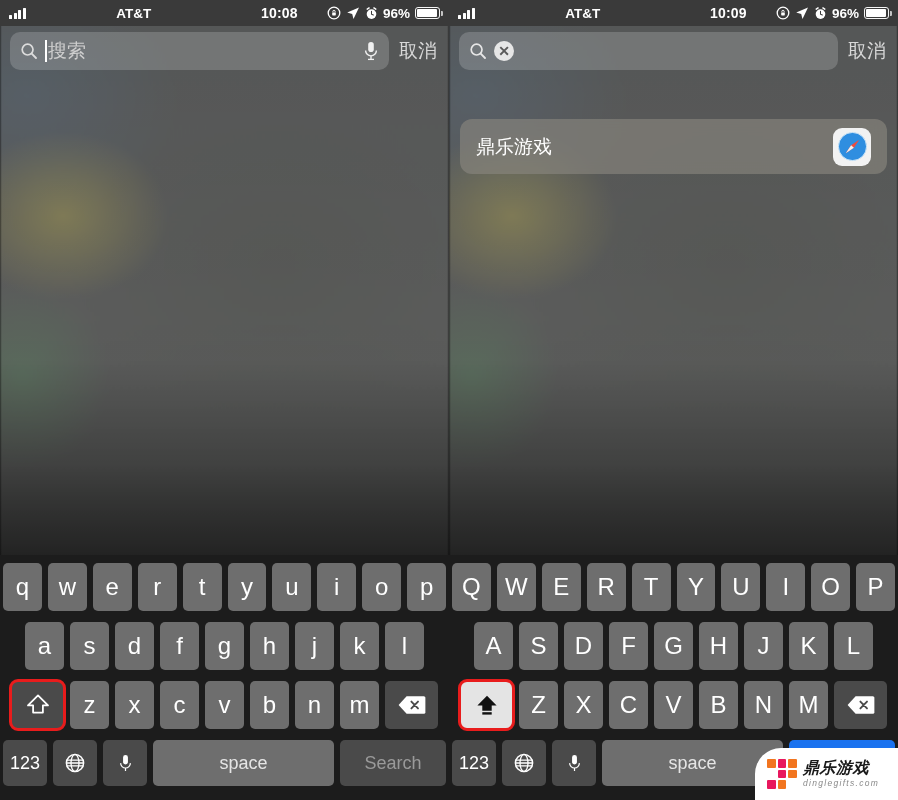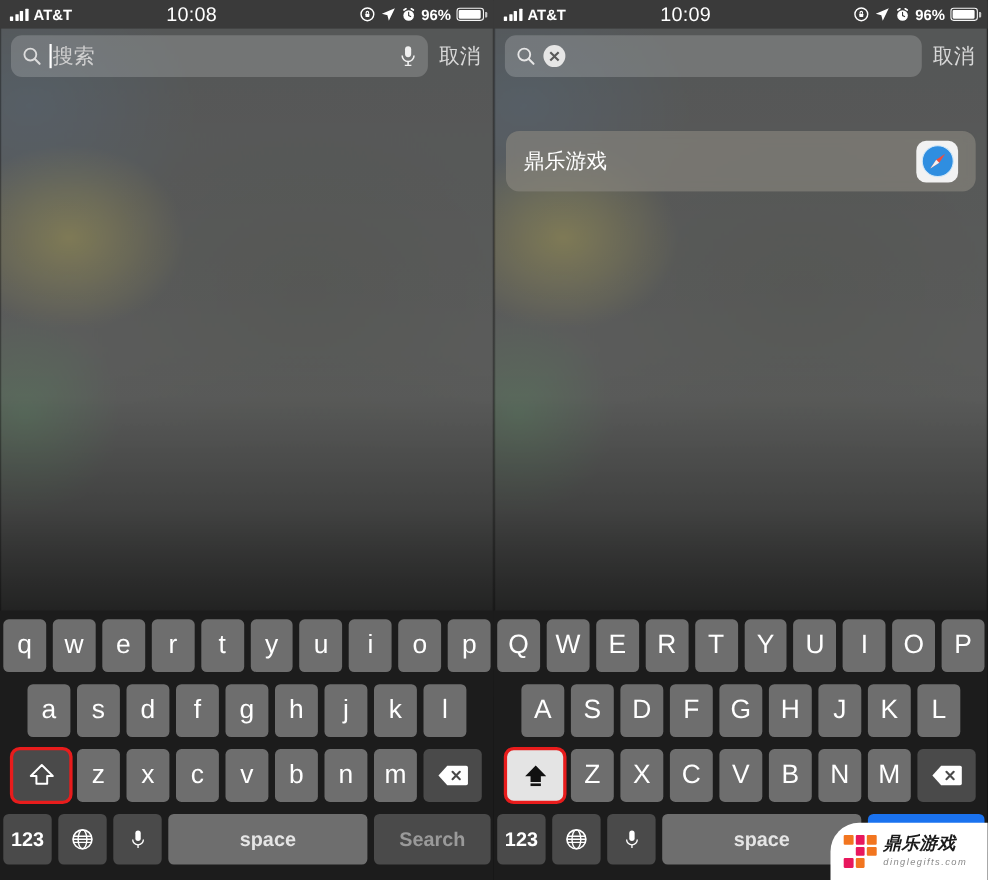--- a/index.html
+++ b/index.html
@@ -33,22 +33,22 @@
   }
 
   
   .statusbar {
     position:absolute; top:0; left:0; right:0; height:26px;
     background:#3a3a3a;
     display:flex; align-items:center;
     color:#fff; font-size:13.5px; font-weight:700;
     padding:0 9px;
   }
-  .sb-left  { display:flex; align-items:center; gap:5px; width:33%; }
-  .sb-mid   { flex:1; text-align:left; font-size:18px; font-weight:400; letter-spacing:.2px;}
+  .sb-left  { display:flex; align-items:center; gap:5px; width:33%;justify-content:space-between; }
+  .sb-mid   { flex:1; text-align:right; font-size:14px; font-weight:700; letter-spacing:.2px;}
   .sb-right { display:flex; align-items:center; justify-content:flex-end; gap:5px; width:33%; }
   .bars { display:flex; align-items:flex-end; gap:1.5px; height:11px; }
   .bars i { display:block; width:3px; background:#fff; border-radius:.5px; }
   .bars i:nth-child(1){height:4px}
   .bars i:nth-child(2){height:6px}
   .bars i:nth-child(3){height:8.5px}
   .bars i:nth-child(4){height:11px}
   .carrier { font-size:13.5px; font-weight:700; }
   .battpct { font-size:13.5px; font-weight:700; }
   .batt {
@@ -117,21 +117,21 @@
 
   
   .keyboard {
     position:absolute; left:0; right:0; bottom:0; height:245px;
     background:#1c1c1c;
     padding:8px 3px 0 3px;
   }
   .krow { display:flex; justify-content:center; gap:6px; margin-bottom:11px; }
   .krow.r2 { padding:0 22px; }
   .krow.r3 { gap:6px; }
-  .krow.r4 { gap:6px; margin-bottom:0;font-weight:bold; }
+  .krow.r4 { gap:6px; margin-bottom:0; }
   .key {
     height:48px; border-radius:5px; background:#6e6e6e;
     color:#fff; font-size:24px;
     display:flex; align-items:center; justify-content:center;
     flex:1 1 0; min-width:0;
   }
   .key.letter { max-width:39px; }
   .krow.r2 .key.letter { max-width:39px; }
   .key.dark { background:#4a4a4a; }
   .key.shift { flex:0 0 53px; max-width:53px; position:relative; }

